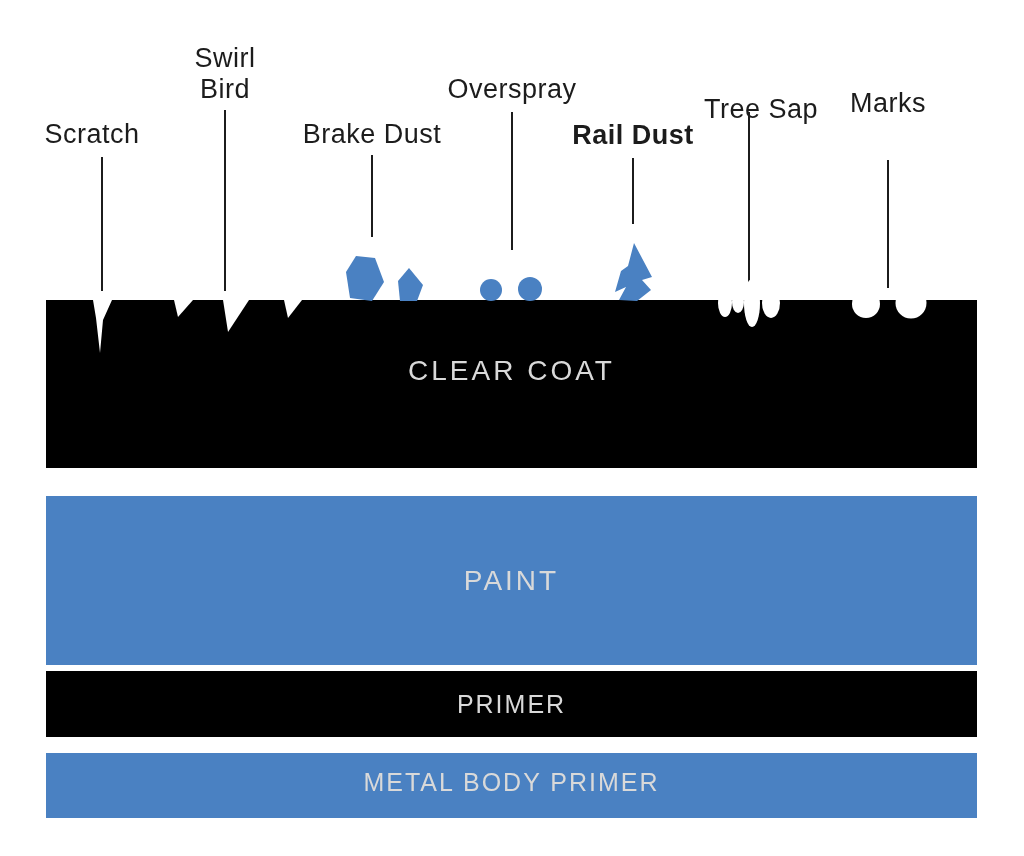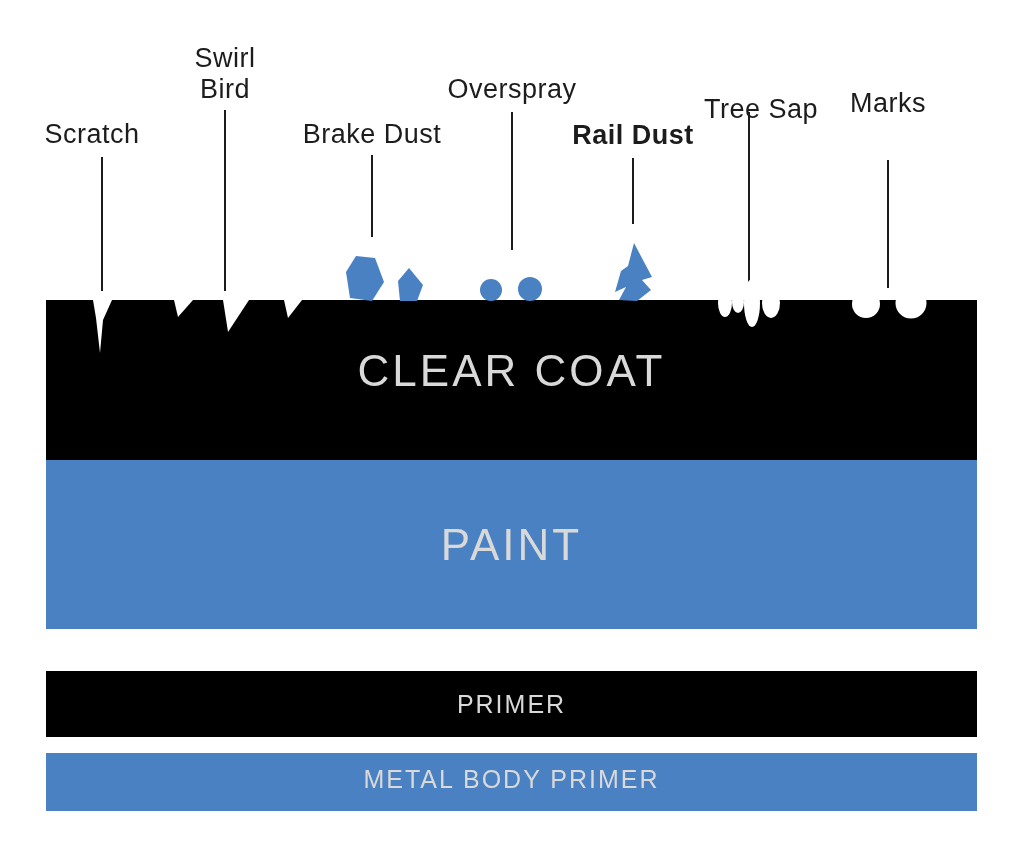--- a/index.html
+++ b/index.html
@@ -18,24 +18,24 @@
     display: flex;
     align-items: center;
     justify-content: center;
     color: #d9d9d9;
   }
   .layer-label {
     letter-spacing: 3px;
     white-space: nowrap;
   }
   .layer.clear-coat   { top: 300px; height: 168px; padding-bottom: 26px; box-sizing: border-box; }
-  .layer.paint        { top: 460px; height: 169px; }
+  .layer.paint        { top: 496px; height: 169px; }
   .layer.primer       { top: 671px; height: 66px;  box-sizing: border-box; }
-  .layer.metal-body-primer { top: 753px; height: 58px; padding-bottom: 6px; box-sizing: border-box; }
-  .layer.clear-coat .layer-label, .layer.paint .layer-label { font-size: 44px; text-align: center; }
+  .layer.metal-body-primer { top: 753px; height: 65px; padding-bottom: 6px; box-sizing: border-box; }
+  .layer.clear-coat .layer-label, .layer.paint .layer-label { font-size: 28px; text-align: center; }
   .layer.primer .layer-label, .layer.metal-body-primer .layer-label { font-size: 25px; letter-spacing: 2px; }
 
   .annotation {
     position: absolute;
     transform: translateX(-50%);
     text-align: center;
     color: #1c1c1c;
     font-size: 27px;
     line-height: 31px;
     letter-spacing: 0.5px;

